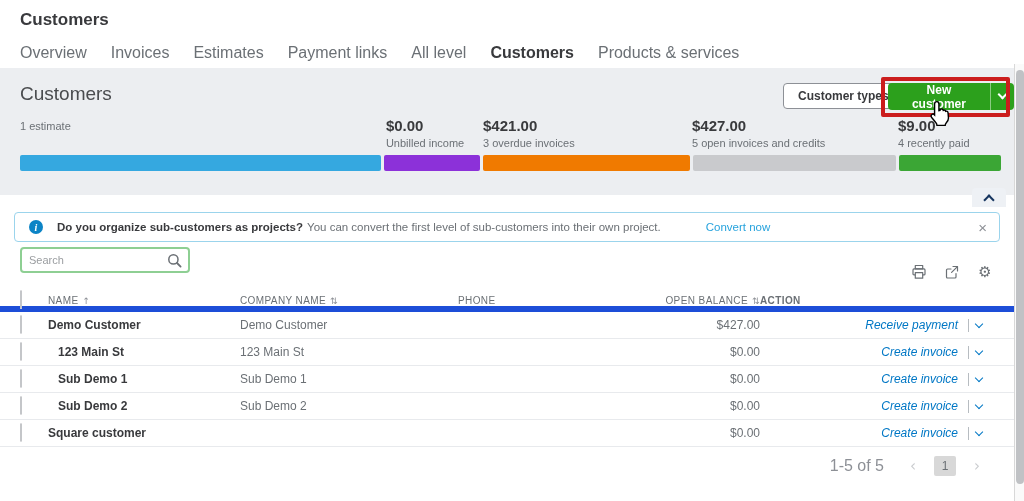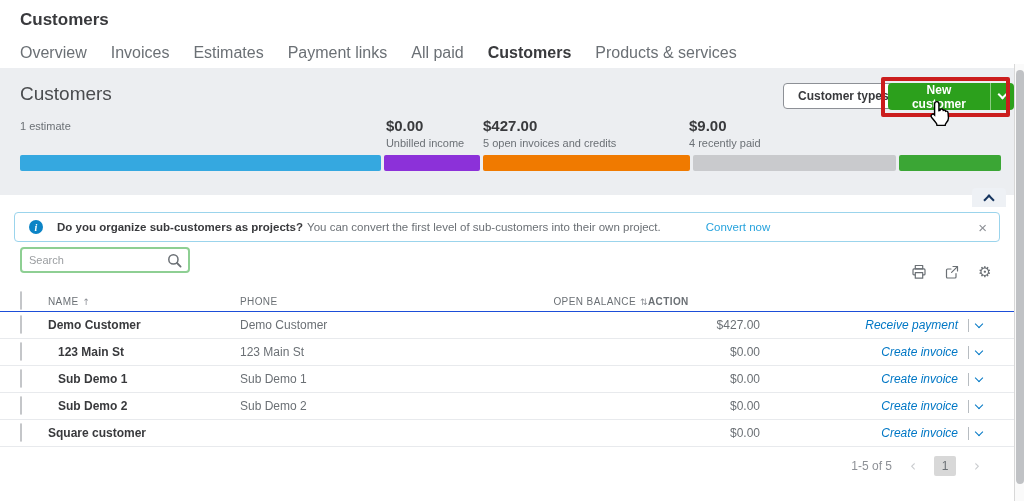--- a/index.html
+++ b/index.html
@@ -60,35 +60,35 @@
   .search-box { position:absolute; left:20px; top:247px; width:170px; height:26px; border:2px solid #8ecf93; border-radius:4px; background:#fff; display:flex; align-items:center; }
   .search-box input { flex:1; border:none; outline:none; font-size:11px; padding:0 4px 0 7px; color:#393a3d; font-family:"Liberation Sans",sans-serif; min-width:0; }
   .search-box input::placeholder { color:#9a9da0; }
   .search-box .mag { flex:none; margin-right:6px; display:flex; }
   .tool-icons { position:absolute; right:30px; top:263px; display:flex; gap:15px; align-items:center; }
   .tool-icons .ticon { width:18px; height:18px; display:flex; align-items:center; justify-content:center; cursor:pointer; color:#6b7075; }
   .gear-glyph { font-family:"DejaVu Sans",sans-serif; font-size:15px; color:#6b7075; }
   
   .table { position:absolute; left:0; top:291px; width:1014px; }
   .trow { display:grid; grid-template-columns:28px 192px 218px 190px 112px 1fr; align-items:center; padding:0 32px 0 20px; height:27px; border-bottom:1px solid #e8eaed; }
-  .thead { height:21px; border-bottom:1px solid #1d4ed8; }
+  .thead { height:21px; border-bottom:6px solid #1d4ed8; }
   .thead .col { font-size:10px; color:#6b7075; letter-spacing:.4px; white-space:nowrap; }
   .thead .col .sort { font-family:"DejaVu Sans",sans-serif; font-size:9px; color:#8d9096; margin-left:4px; }
   .cb { width:15px; height:15px; border:1.5px solid #c4c6c9; border-radius:3px; background:#fff; cursor:pointer; }
   .cell-name { font-size:12px; font-weight:bold; color:#393a3d; white-space:nowrap; }
   .cell-name.indent { padding-left:10px; }
   .cell-company, .cell-phone { font-size:12px; color:#6b7075; white-space:nowrap; }
   .cell-balance { font-size:12px; color:#6b7075; text-align:right; }
   .cell-action { display:flex; align-items:center; justify-content:flex-end; gap:0;font-style:italic; }
   .action-link { font-size:12px; color:#0077c5; text-decoration:none; cursor:pointer; white-space:nowrap; }
   .action-sep { width:1px; height:13px; background:#b7bcc1; margin:0 7px 0 10px; }
   .chev-blue { width:6px; height:6px; border-right:1.6px solid #0077c5; border-bottom:1.6px solid #0077c5; transform:rotate(45deg); margin-top:-3px; cursor:pointer; }
   
   .pagination { position:absolute; right:44px; top:456px; display:flex; align-items:center; gap:18px; }
-  .pagination .range { font-size:12px; color:#8d9096; margin-right:0; }
+  .pagination .range { font-size:16px; color:#8d9096; margin-right:8px; }
   .pg-arrow { font-size:15px; color:#c9cbce; cursor:pointer; font-family:"DejaVu Sans",sans-serif; }
   .pg-num { min-width:22px; height:20px; background:#d8d8d8; color:#6b7075; font-size:12px; display:flex; align-items:center; justify-content:center; border-radius:2px; cursor:pointer; }
   
   .scrollbar { position:absolute; right:0; top:64px; width:10px; height:437px; background:#fafafa; border-left:1px solid #d8d8d8; }
   .scroll-thumb { position:absolute; left:1px; top:6px; width:8px; height:414px; background:#c0c2c5; border-radius:4px; }
   
   .annotation-box { position:absolute; left:881px; top:77px; width:129px; height:40px; border:4px solid #cb1d1d; border-radius:2px; pointer-events:none; z-index:5; }
   .cursor { position:absolute; left:929px; top:100px; z-index:6; pointer-events:none; }
   svg.lineicon { stroke:#6b7075; fill:none; stroke-width:1.2; stroke-linecap:round; stroke-linejoin:round; }
 </style>
@@ -96,41 +96,45 @@
 <body>
 
 <div class="page">
 
   <div class="page-title">Customers</div>
   <div class="tab-bar">
       <div class="tab">Overview</div>
       <div class="tab">Invoices</div>
       <div class="tab">Estimates</div>
       <div class="tab">Payment links</div>
-      <div class="tab">All paid</div>
+      <div class="tab">All level</div>
       <div class="tab active">Customers</div>
       <div class="tab">Products &amp; services</div>
     </div>
 
   <div class="gray-section">
     <div class="section-title">Customers</div>
     <button class="btn-customer-types">Customer types</button>
     <div class="btn-new-customer">
       <button class="main">New customer</button>
       <button class="caret-part">
         <span class="chev"></span>
       </button>
     </div>
     <div class="stats-row">
         <div class="stat" style="width: 37.3%;">
           <div class="label">1 estimate</div>
         </div>
         <div class="stat" style="width: 9.9%;">
           <div class="amount">$0.00</div>
           <div class="label">Unbilled income</div>
+        </div>
+        <div class="stat" style="width: 21.3%;">
+          <div class="amount">$421.00</div>
+          <div class="label">3 overdue invoices</div>
         </div>
         <div class="stat" style="width: 21%;">
           <div class="amount">$427.00</div>
           <div class="label">5 open invoices and credits</div>
         </div>
         <div class="stat" style="width: 10.5%;">
           <div class="amount">$9.00</div>
           <div class="label">4 recently paid</div>
         </div>
       </div>
@@ -181,20 +185,21 @@
     </span>
     <span class="ticon">
         <span class="gear-glyph">⚙</span>
       </span>
   </div>
 
   <div class="table">
     <div class="trow thead">
       <div><span class="cb"></span></div>
     <div class="col"><span>NAME</span><span class="sort">↑</span></div>
+        <div class="col"><span>COMPANY NAME</span><span class="sort">⇅</span></div>
         <div class="col"><span>PHONE</span></div>
         <div class="col" style="text-align: right;"><span>OPEN BALANCE</span><span class="sort">⇅</span></div>
         <div class="col" style="text-align: left; font-weight: bold;"><span>ACTION</span></div>
       </div>
     <div>
         <div class="trow">
           <div><span class="cb"></span></div>
           <div class="cell-name">Demo Customer</div>
           <div class="cell-company">Demo Customer</div>
           <div class="cell-phone"></div>

